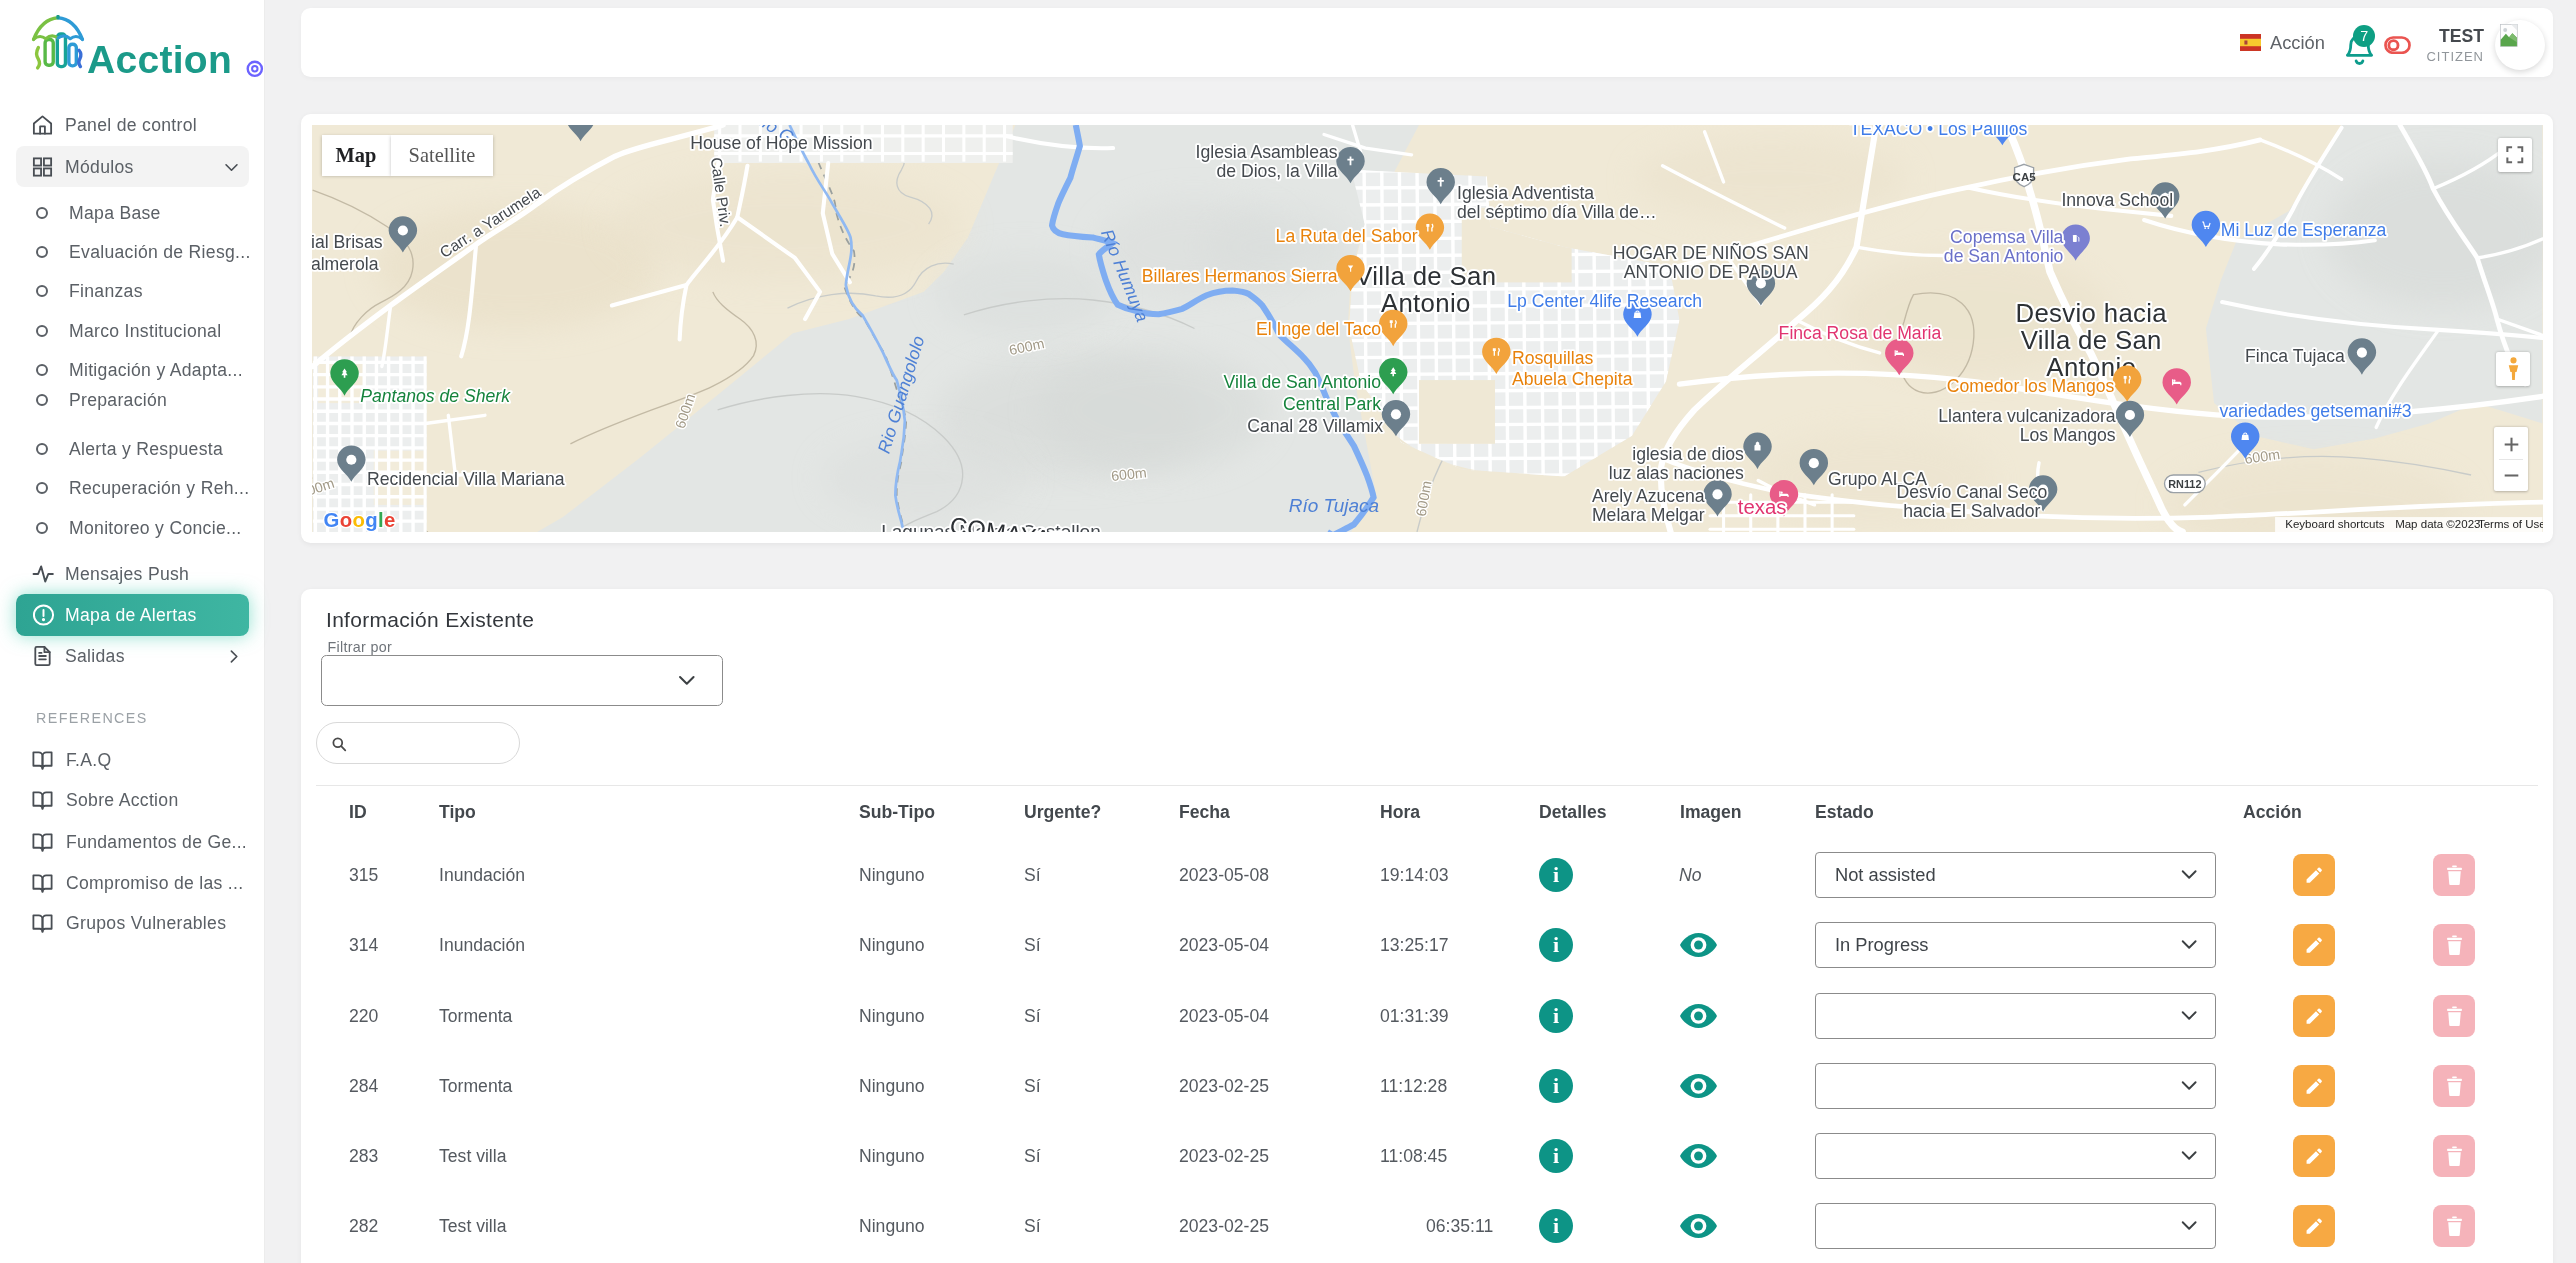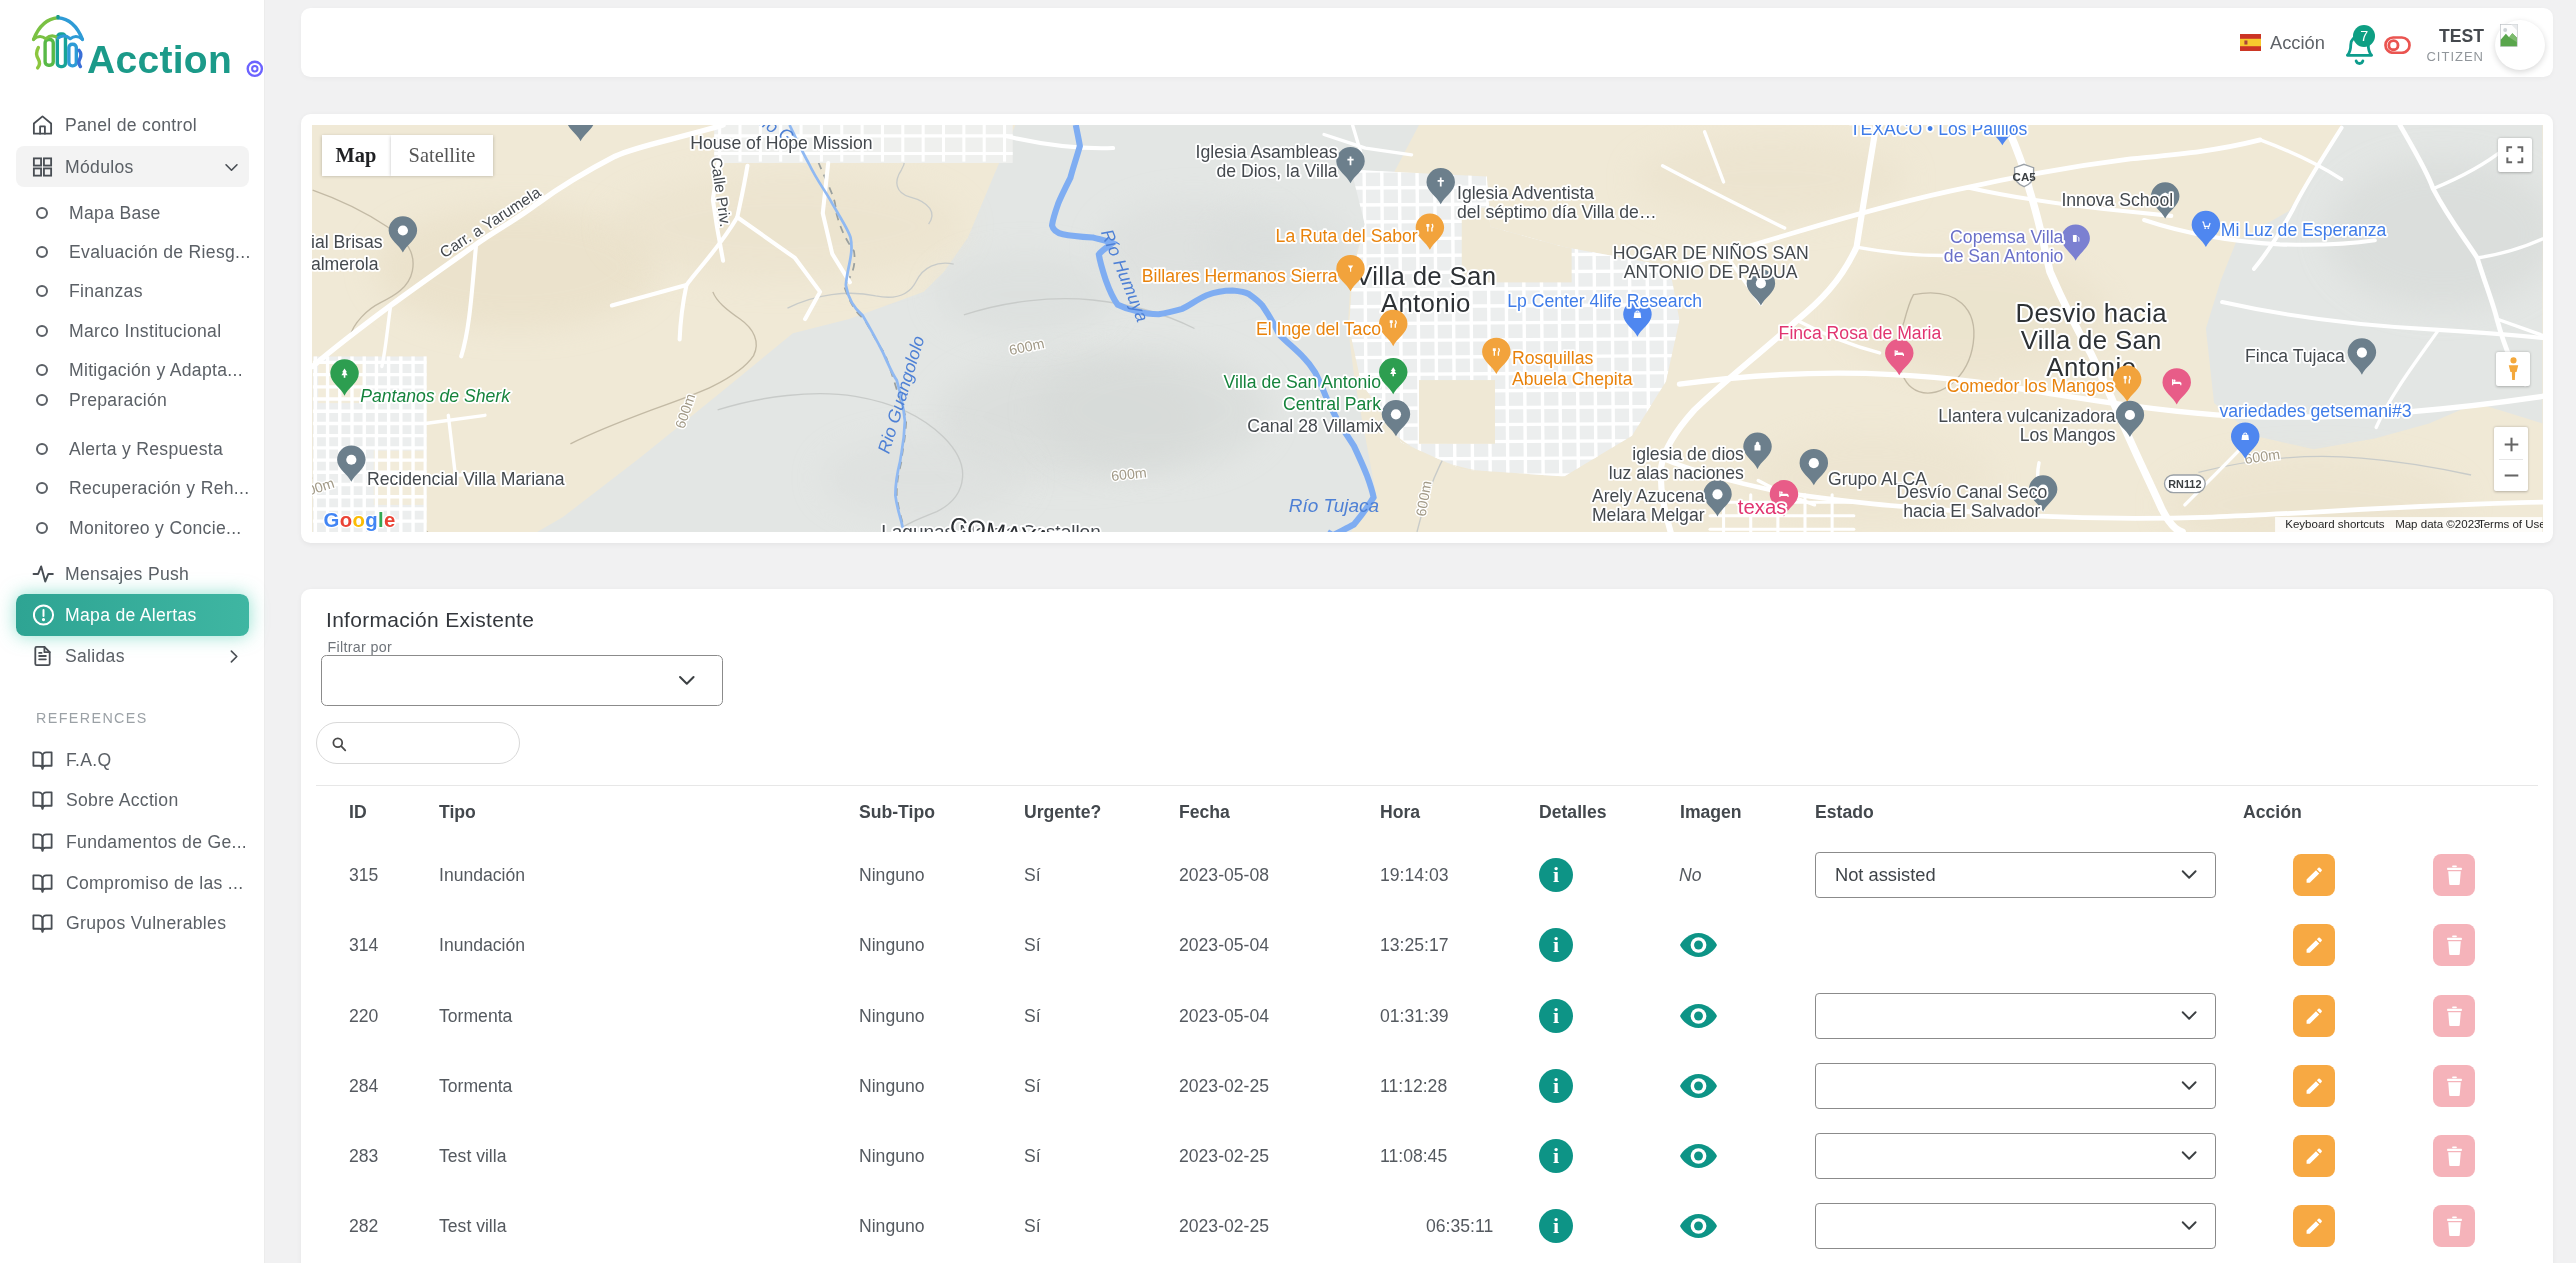--- a/index.html
+++ b/index.html
@@ -733,20 +733,26 @@
   <div class="cell" style="left:558px;top:346px;">Ninguno</div>
   <div class="cell" style="left:723px;top:346px;">Sí</div>
   <div class="cell" style="left:878px;top:346px;">2023-05-04</div>
   <div class="cell" style="left:1079px;top:346px;">13:25:17</div>
   <div class="info" style="top:339px;"></div>
   <svg class="eye" style="top:343px;" width="39" height="26" viewBox="0 0 57 38">
       <path d="M28.5 1.5 C15 1.5 5 12 1.5 19 C5 26 15 36.5 28.5 36.5 C42 36.5 52 26 55.5 19 C52 12 42 1.5 28.5 1.5 Z" fill="#0d9486"></path>
       <circle cx="28.5" cy="19" r="11.5" fill="#fff"></circle>
       <circle cx="28.5" cy="19" r="6.5" fill="#0d9486"></circle>
     </svg>
+  <div class="isel" style="left:1514px;top:333px;">
+      <span class="sv">In Progress</span>
+      <svg width="16.3" height="11" viewBox="0 0 24 16" fill="none" stroke="#3c4043" stroke-width="2.8" stroke-linecap="round" stroke-linejoin="round">
+        <path d="M2.5 2.5 L12 12 L21.5 2.5"></path>
+      </svg>
+    </div>
   <div class="btn edit" style="left:1992px;top:335px;">
       <svg width="20.4" height="20.4" viewBox="0 0 24 24" fill="#fff">
         <path d="M3 17.2 V21 h3.8 L17.9 9.9 l-3.8 -3.8 Z"></path>
         <path d="M20.7 7.1 a1.2 1.2 0 0 0 0 -1.7 L18.6 3.3 a1.2 1.2 0 0 0 -1.7 0 l-1.7 1.7 3.8 3.8 Z"></path>
       </svg>
     </div>
   <div class="btn del" style="left:2132px;top:335px;">
       <svg width="19" height="20.4" viewBox="0 0 24 26" fill="#fff">
         <path d="M4 8 h16 l-1.3 16 a2 2 0 0 1 -2 1.8 H7.3 a2 2 0 0 1 -2 -1.8 Z"></path>
         <rect x="2.5" y="3.5" width="19" height="3" rx="1"></rect>

